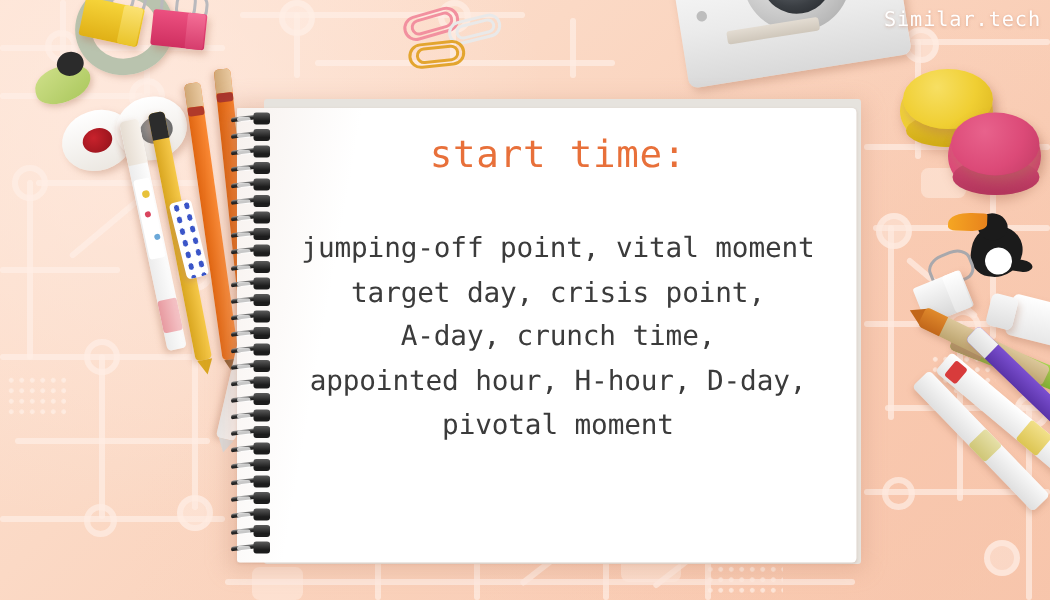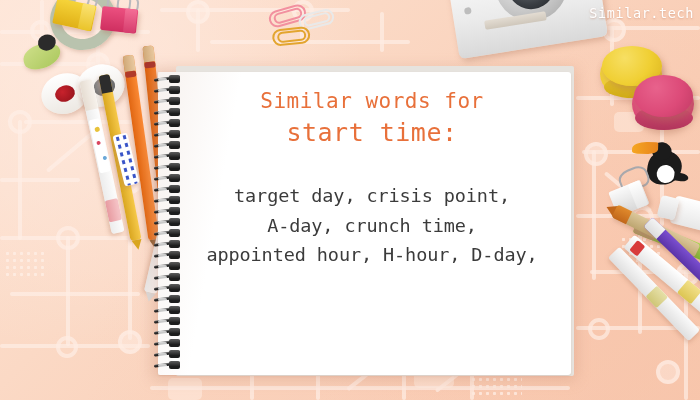--- a/index.html
+++ b/index.html
@@ -697,25 +697,26 @@
         <div class="knob"></div>
       </div>
     <div class="coil" style="top:286px;">
         <div class="bar"></div>
         <div class="hole"></div>
         <div class="knob"></div>
       </div>
   </div>
 
   <div class="page-content">
-    <div class="title-line1">Similar words for</div>
     <div class="title-line2">start time:</div>
 
     <div class="word-block">
+      <div class="word-line">jumping-off point, vital moment</div>
       <div class="word-line">target day, crisis point,</div>
       <div class="word-line">A-day, crunch time,</div>
       <div class="word-line">appointed hour, H-hour, D-day,</div>
+      <div class="word-line">pivotal moment</div>
     </div>
   </div>
 
   <div class="brand">Similar.tech</div>
 
 </div>
 
 </body></html>

